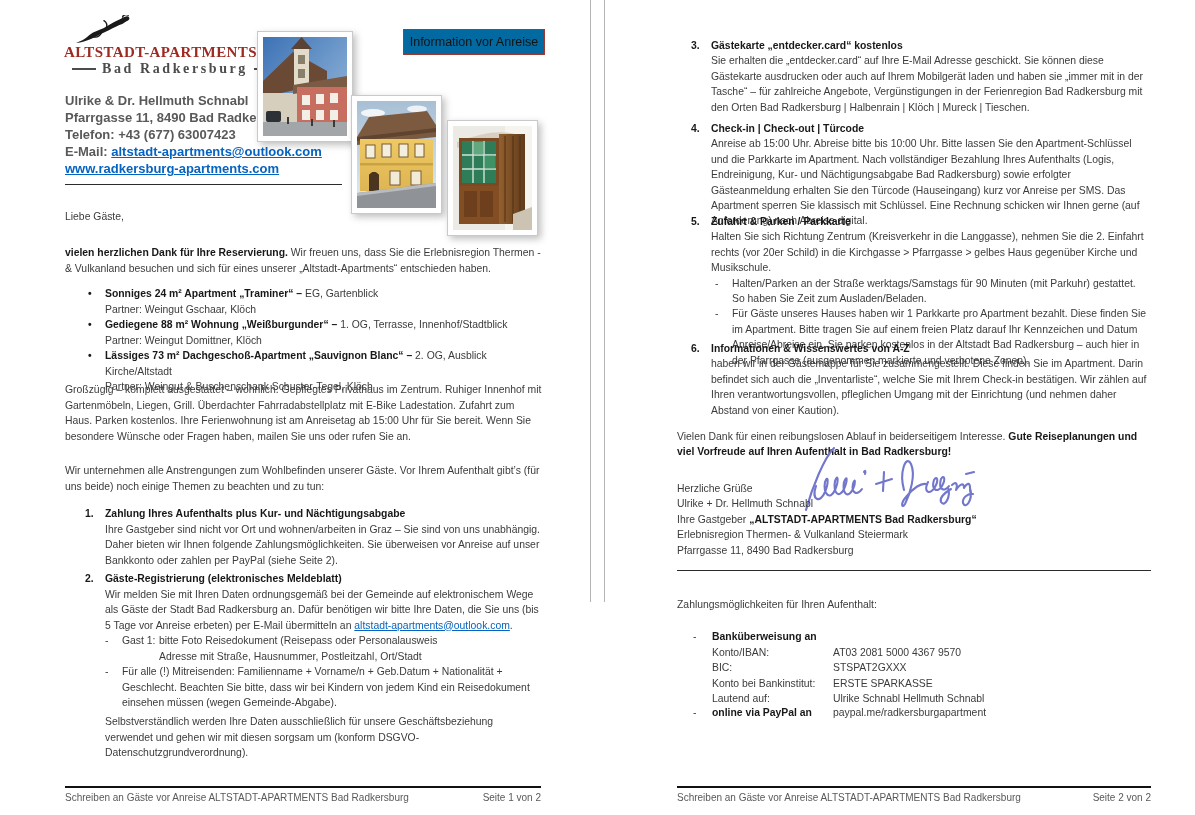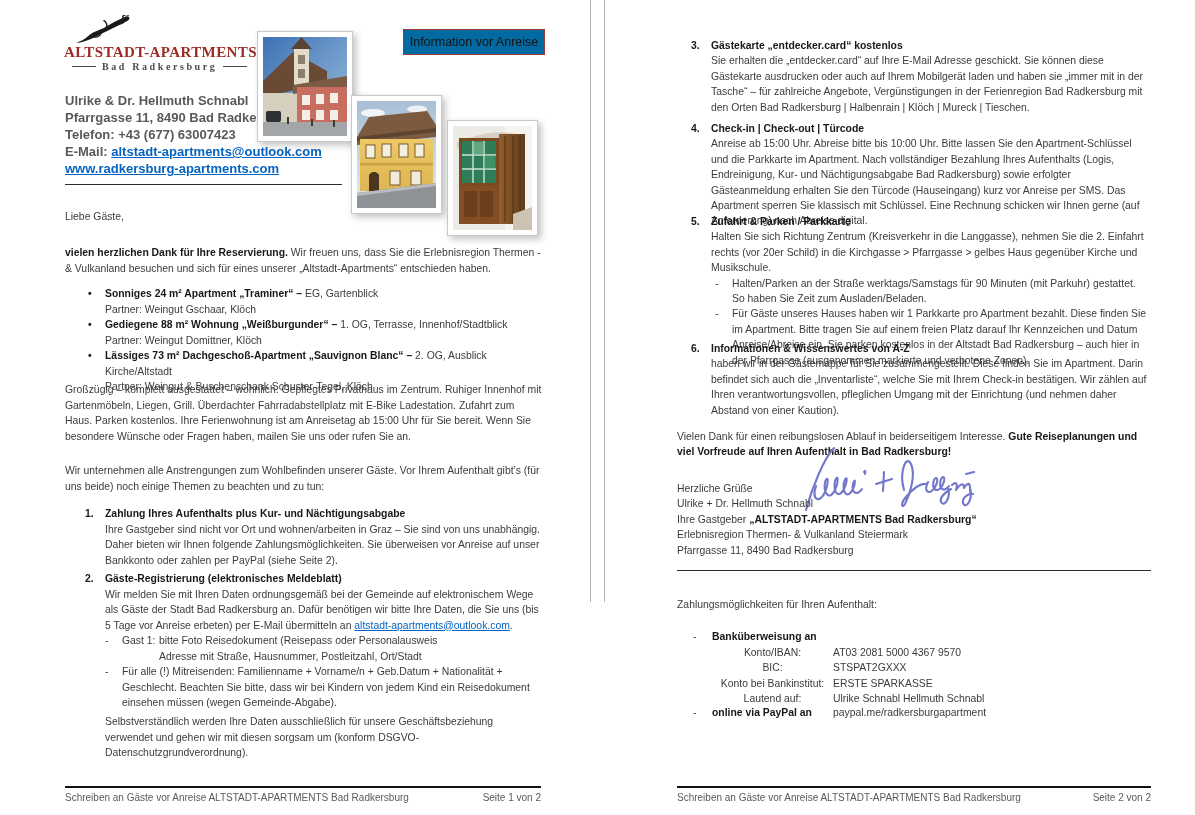--- a/index.html
+++ b/index.html
@@ -13,21 +13,21 @@
   #page2{left:604px;width:590px;border-left:1px solid #b5b5b5;}
   .abs{position:absolute;}
   .t{font-size:10.4px;line-height:15.5px;}
   b,.b{font-weight:bold;color:#181818;}
   a.link{color:#0563c1;text-decoration:underline;cursor:pointer;}
   
   .logo-title{font-family:"Liberation Serif",serif;font-weight:bold;font-size:15px;
     letter-spacing:.4px;color:#9c2b23;white-space:nowrap;}
   .logo-sub{display:flex;align-items:center;gap:6px;}
   .logo-sub .dashline{width:24px;height:1.5px;background:#4c4c4c;}
-  .logo-sub .place{font-family:"Liberation Serif",serif;font-weight:bold;font-size:10px;
+  .logo-sub .place{font-family:"Liberation Serif",serif;font-weight:bold;font-size:14px;
     letter-spacing:2.6px;color:#4c4c4c;white-space:nowrap;}
   
   .contact{font-size:13px;line-height:17px;font-weight:bold;color:#595959;white-space:nowrap;}
   
   .stamp{border:1.5px solid #a0392f;background:#0369a1;width:140px;height:24px;
     display:flex;align-items:center;justify-content:center;
     font-size:12.5px;color:#141414;white-space:nowrap;}
   
   .photo{background:#fff;border:1px solid #c9c9c9;padding:5px;
     box-shadow:3px 3px 7px rgba(0,0,0,.25);}
@@ -42,21 +42,21 @@
   .num-item{display:flex;}
   .num-item .num{width:20px;flex:none;font-weight:bold;color:#181818;}
   .num-item .body{flex:1;}
   .dash-row{display:flex;}
   .dash-row .dash{width:17px;flex:none;}
   .dash-row .dash::before{content:"-";}
   .gast-label{width:37px;flex:none;}
   
   .footer{display:flex;justify-content:space-between;font-size:10px;color:#595959;white-space:nowrap;}
   
-  .payrow{display:flex;line-height:15.5px;text-align:center;}
+  .payrow{display:flex;line-height:15.5px;}
   .payrow .plabel{width:121px;flex:none;}
   .sig-svg{pointer-events:none;}
 </style>
 </head>
 <body>
 
 <div id="page1" class="page">
 
   <div class="abs" style="left:74px;top:15px;width:64px;height:29px;">
     <svg width="64" height="29" viewBox="0 0 120 56">

